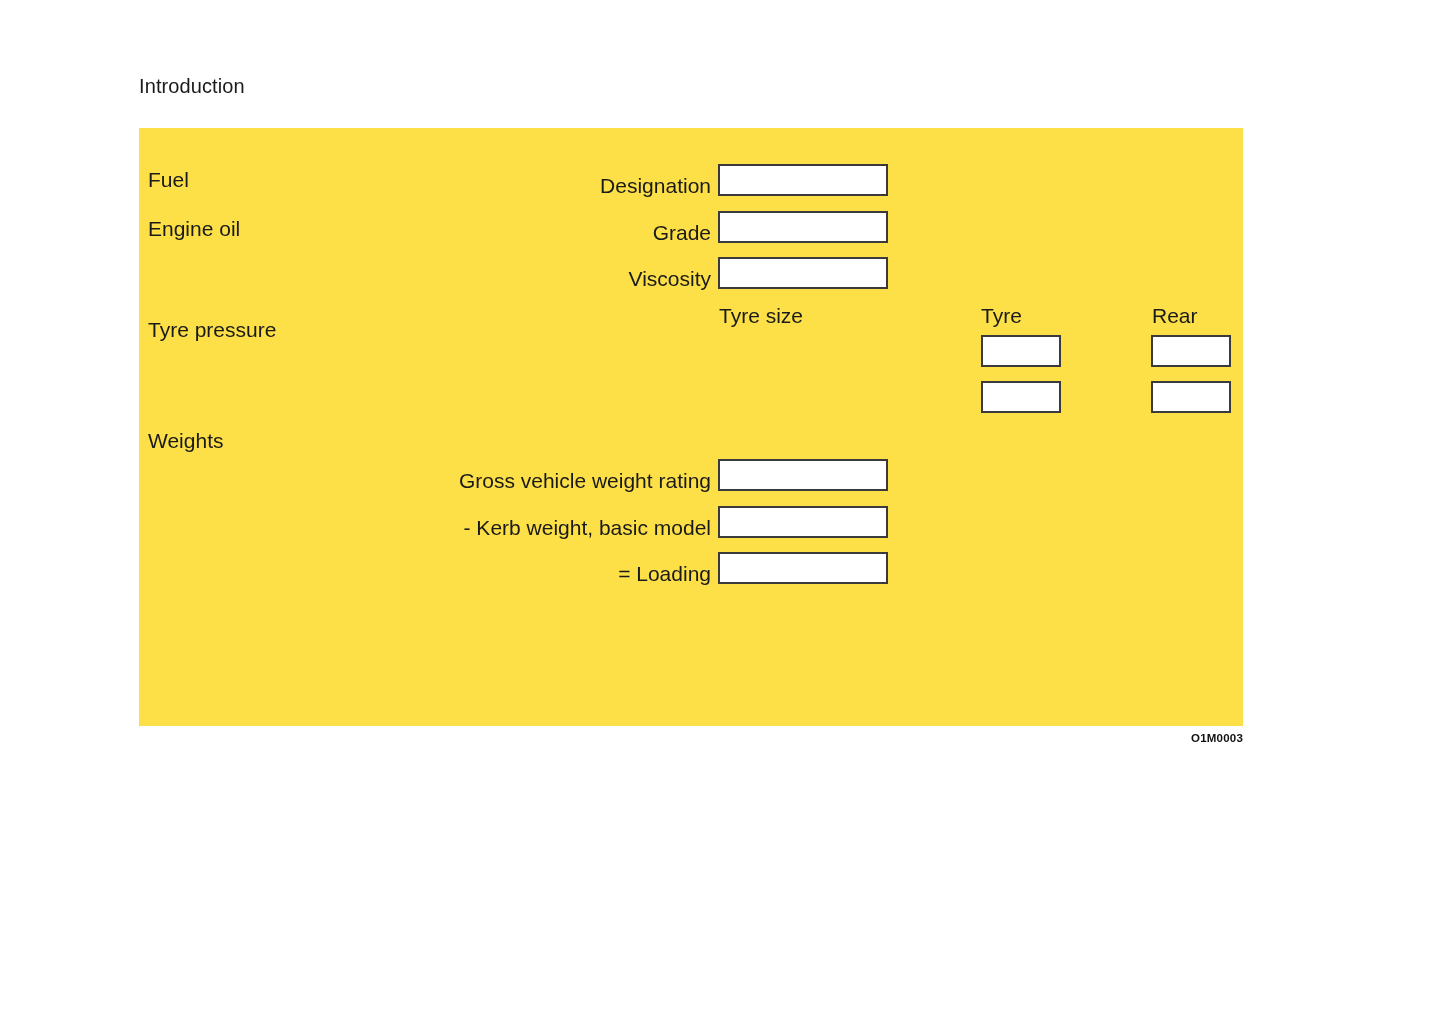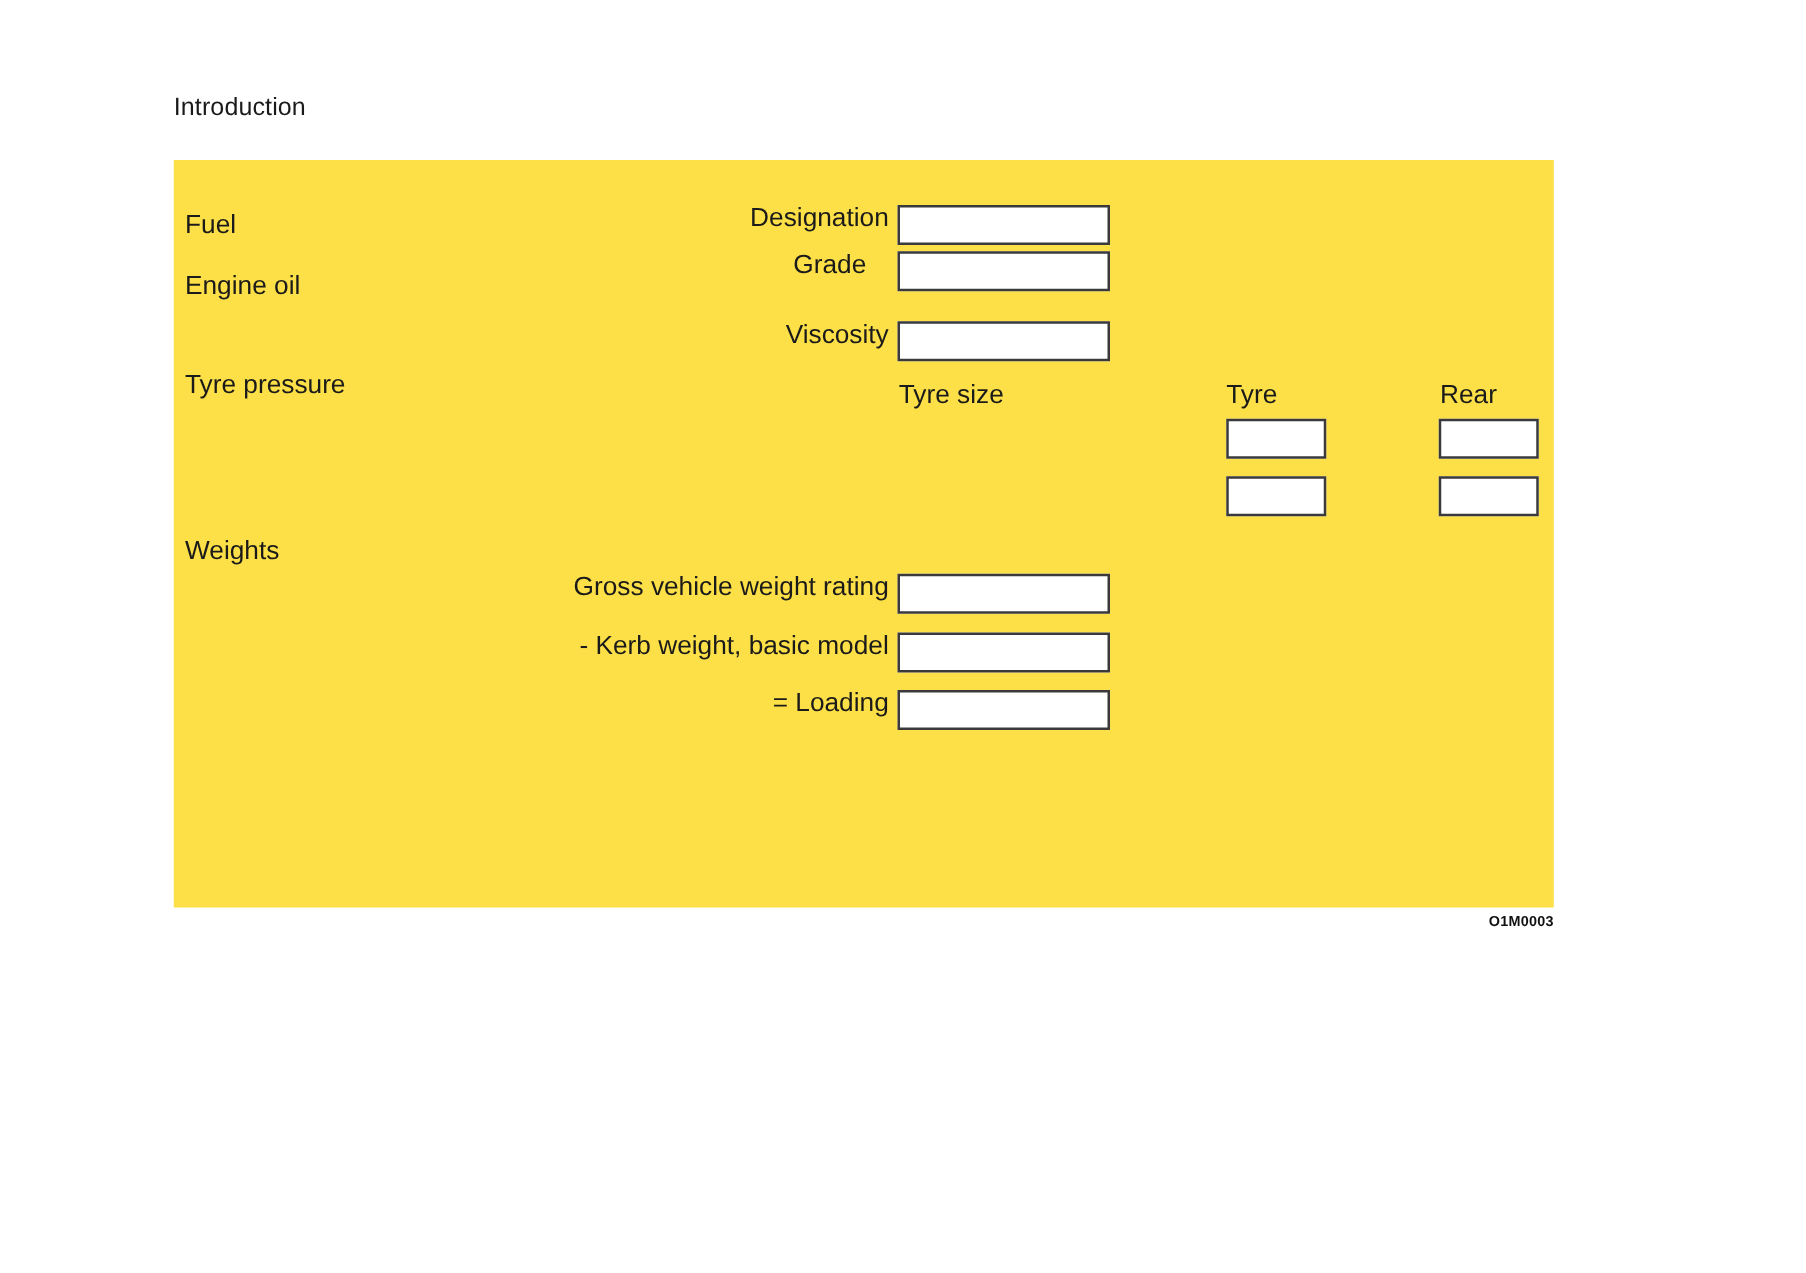--- a/index.html
+++ b/index.html
@@ -39,28 +39,28 @@
   
   .section-label {
     position: absolute;
     left: 9px;
     font-size: 21px;
     color: #1a1a1a;
     white-space: nowrap;
   }
   .sec-fuel     { top: 40px; }
   .sec-oil      { top: 89px; }
-  .sec-tyre     { top: 168px; }
+  .sec-tyre     { top: 190px; }
   .sec-weights  { top: 301px; }
 
   
   .field-row {
     position: absolute;
     display: flex;
-    align-items: flex-start;
+    align-items: flex-end;
     left: 0;
     width: 749px;          
     justify-content: flex-end;
   }
   .field-label {
     font-size: 21px;
     color: #1a1a1a;
     white-space: nowrap;
     padding-right: 7px;
     line-height: 1;
@@ -68,21 +68,21 @@
   .input-box {
     box-sizing: border-box;
     width: 170px;
     height: 32px;
     border: 2px solid #3a3a3c;
     background: #ffffff;
   }
 
   
   .row-designation { top: 36px; }
-  .row-grade       { top: 73px; gap: 18px; }
+  .row-grade       { top: 83px; }
   .row-viscosity   { top: 129px; }
   .row-summer      { top: 207px; }
   .row-winter      { top: 253px; }
   .row-gvwr        { top: 331px; }
   .row-kerb        { top: 378px; }
   .row-loading     { top: 424px; }
 
   
   .col-header {
     position: absolute;

